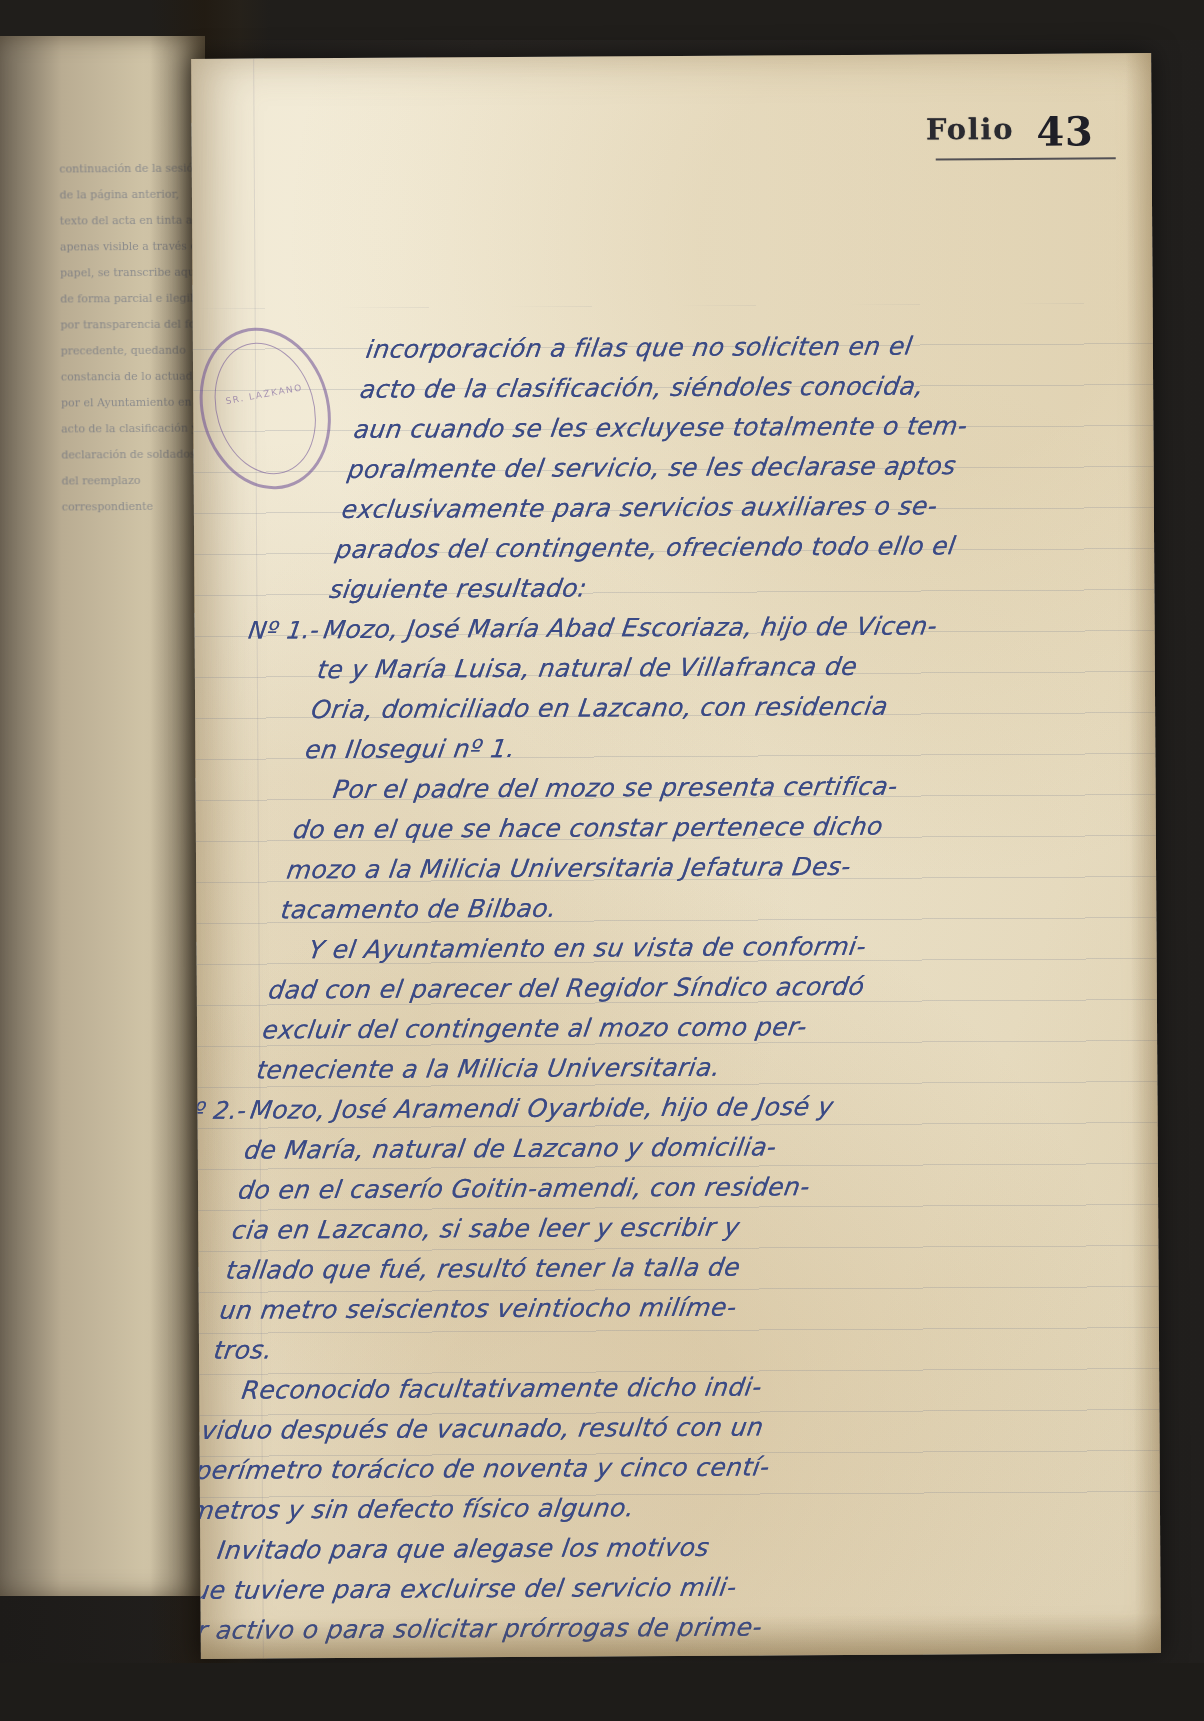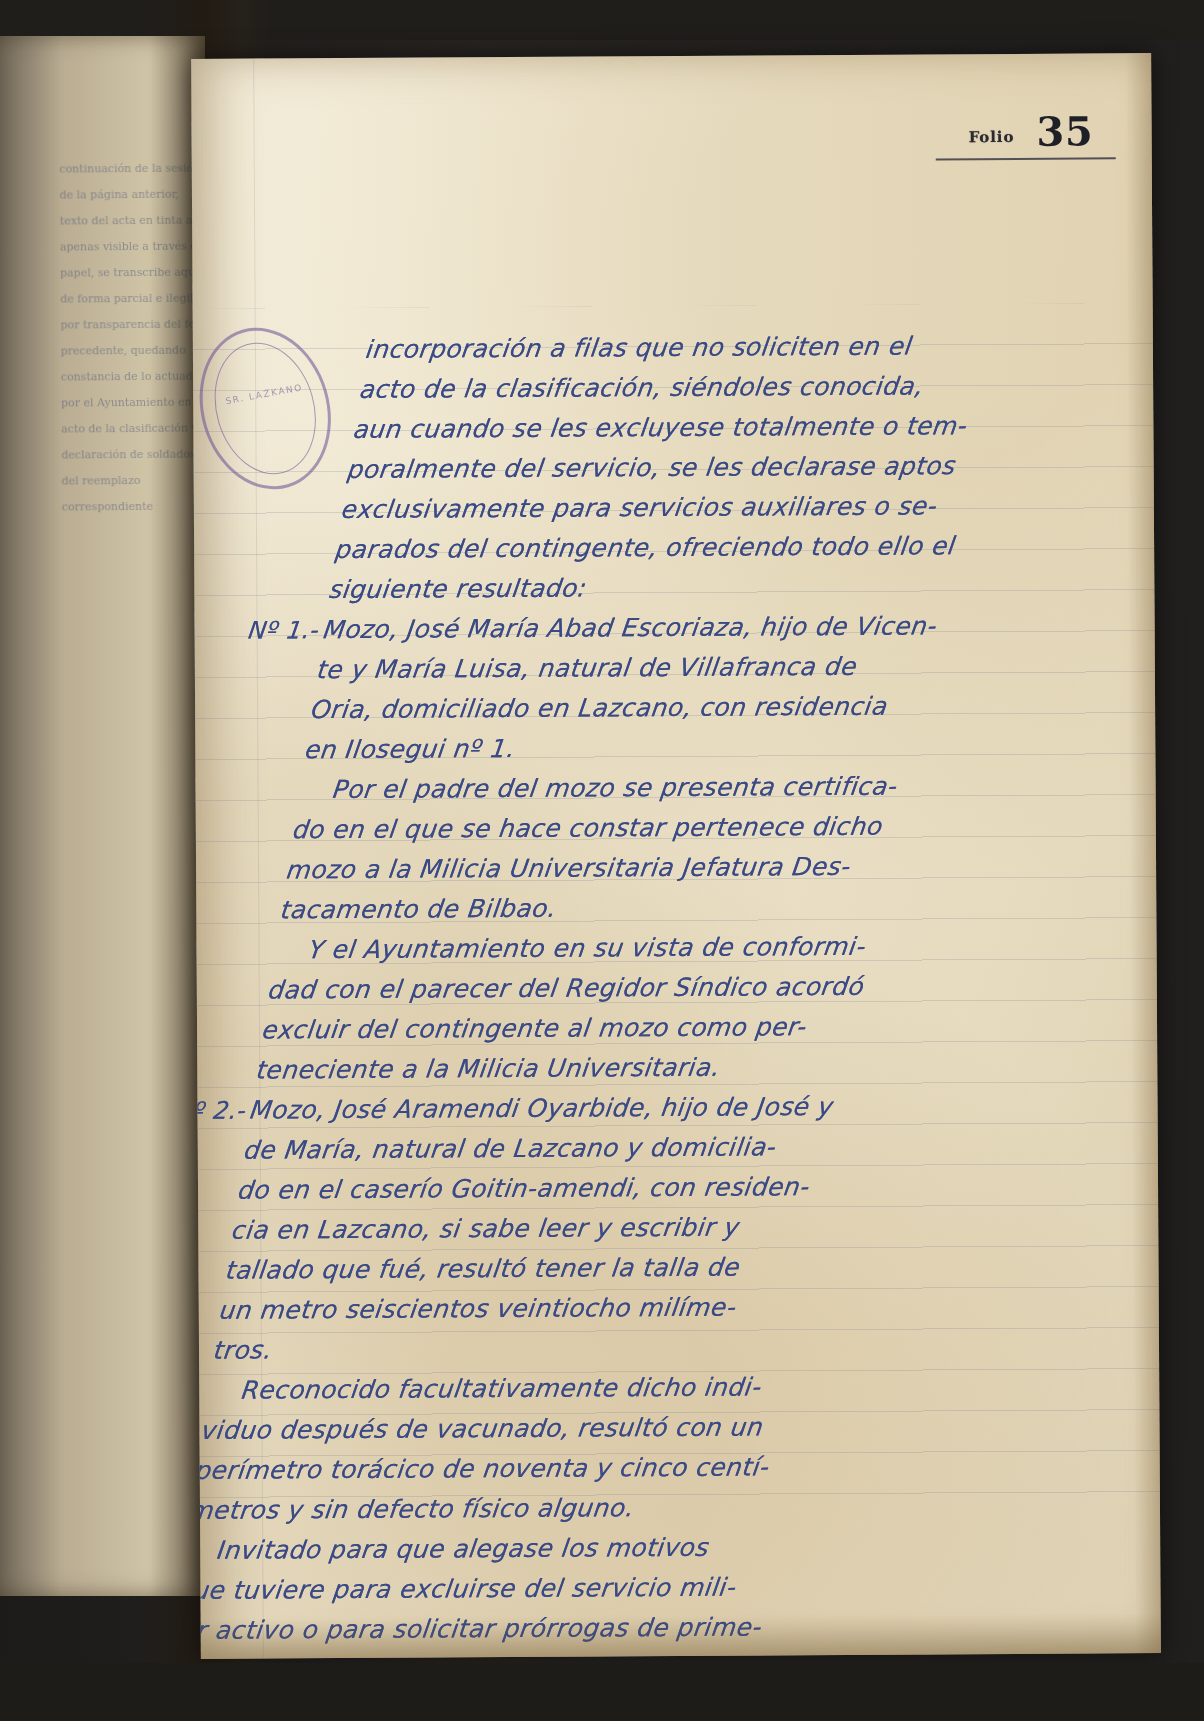--- a/index.html
+++ b/index.html
@@ -100,21 +100,21 @@
 
   
   .folio-row {
     position:absolute;
     right: 58px; top: 60px;
     display:flex; align-items:flex-end; gap:22px;
   }
   .folio-label {
     font-family: "DejaVu Serif", serif;
     font-weight: 700;
-    font-size: 15px;
+    font-size: 29px;
     letter-spacing: .06em;
     color:#2a2a30;
     text-shadow: 0 0 1px rgba(40,40,50,.5);
     position:relative; top:-4px;
   }
   .folio-num {
     font-family: "DejaVu Serif", serif;
     font-weight:700;
     font-size: 40px;
     color:#1f1f27;
@@ -223,21 +223,21 @@
 
   <div class="gutter"></div>
 
   <div class="page">
 
     <div class="rules"></div>
     <div class="margin-rule"></div>
 
     <div class="folio-row">
       <span class="folio-label">Folio</span>
-      <span class="folio-num">35</span>
+      <span class="folio-num">43</span>
     </div>
     <div class="folio-underline"></div>
 
     <div class="stamp">
       <div class="stamp-inner"></div>
       <div class="stamp-txt">SR. LAZKANO</div>
     </div>
 
     <div class="hand">
 

